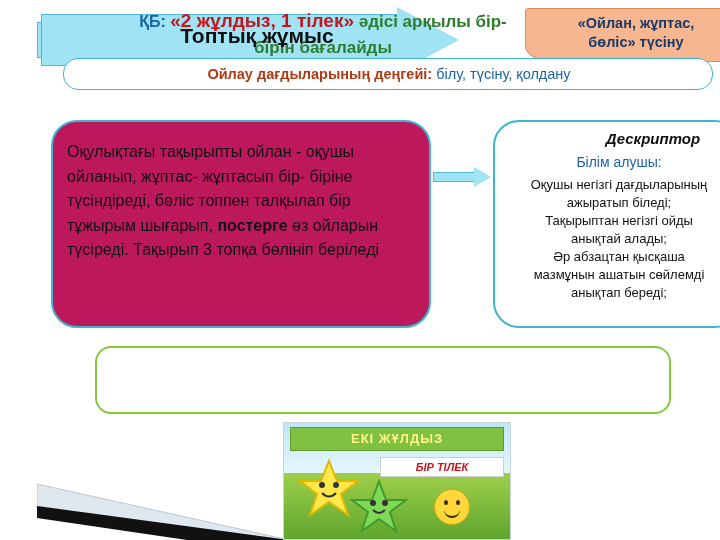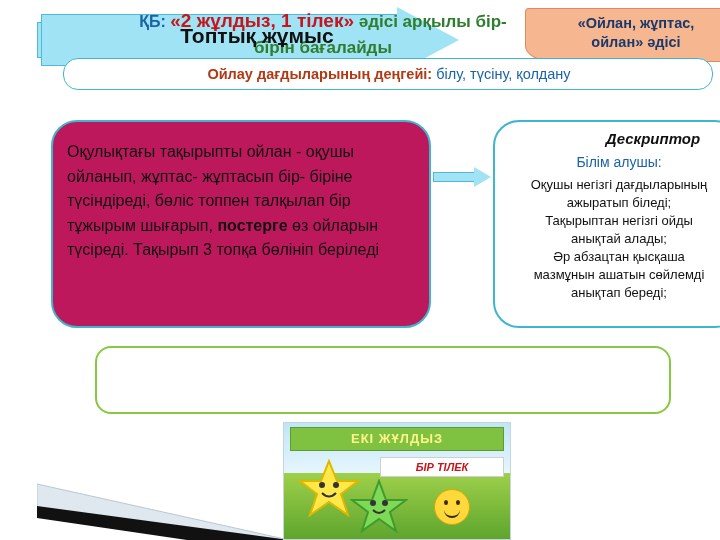--- a/index.html
+++ b/index.html
@@ -364,21 +364,21 @@
     <div class="body"></div>
     <div class="head"></div>
     <div class="head-in"></div>
   </div>
   <div class="arrow-title">Топтық жұмыс</div>
 
   <div class="ribbon">
     <div class="shape"></div>
     <div class="txt">
       <span>«Ойлан, жұптас</span><span>,</span><br>
-      <span>ойлан» әдісі</span>
+      <span>бөліс» түсіну</span>
     </div>
   </div>
 
   <div class="level-bar">
     <div class="inner">
       <span class="lbl">Ойлау дағдыларының деңгейі:</span>
       <span class="val">білу, түсіну, қолдану</span>
     </div>
   </div>
 

